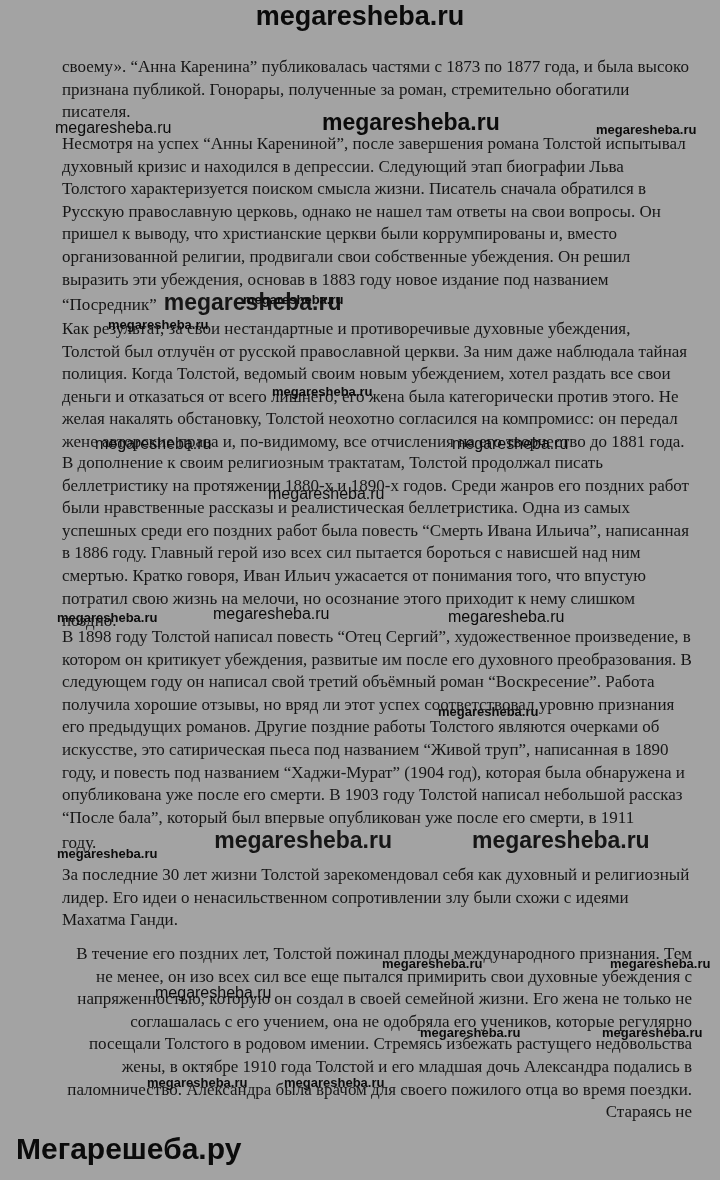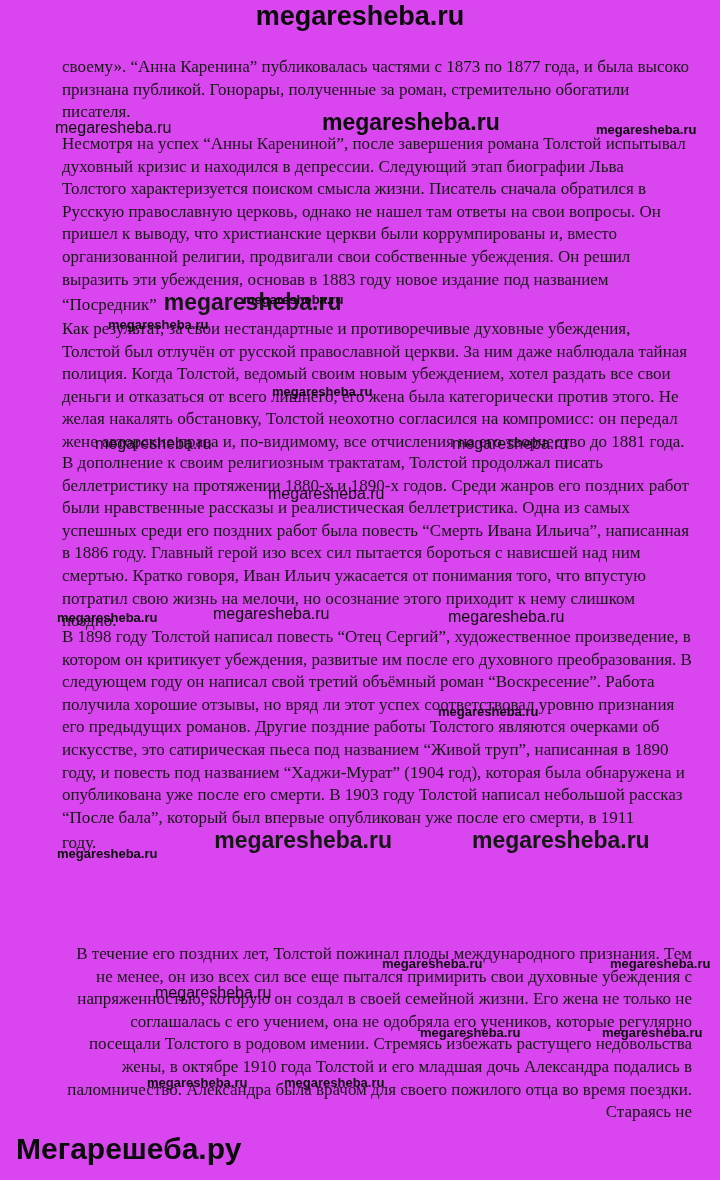--- a/index.html
+++ b/index.html
@@ -4,21 +4,21 @@
 <style>
   html, body { margin: 0; padding: 0; }
   body {
     width: 720px; height: 1180px;
     background: #ffffff;
     font-family: "Liberation Serif", "DejaVu Serif", serif;
   }
   .page {
     position: relative;
     width: 720px; height: 1180px;
-    background: #d946ef;
+    background: #a3a3a3;
     overflow: hidden;
     color: #121212;
   }
   .header-brand {
     position: absolute;
     top: 1px; left: 0; width: 100%;
     text-align: center;
     font-family: "Liberation Sans", "DejaVu Sans", sans-serif;
     font-weight: 700;
     font-size: 27px;
@@ -94,20 +94,23 @@
   </p>
 
   <p class="para p4">
     <span>В дополнение к своим религиозным трактатам, Толстой продолжал писать беллетристику на протяжении 1880-х и 1890-х годов. Среди жанров его поздних работ были нравственные рассказы и реалистическая беллетристика. Одна из самых успешных среди его поздних работ была повесть “Смерть Ивана Ильича”, написанная в 1886 году. Главный герой изо всех сил пытается бороться с нависшей над ним смертью. Кратко говоря, Иван Ильич ужасается от понимания того, что впустую потратил свою жизнь на мелочи, но осознание этого приходит к нему слишком поздно.</span>
   </p>
 
   <p class="para p5">
     <span>В 1898 году Толстой написал повесть “Отец Сергий”, художественное произведение, в котором он критикует убеждения, развитые им после его духовного преобразования. В следующем году он написал свой третий объёмный роман “Воскресение”. Работа получила хорошие отзывы, но вряд ли этот успех соответствовал уровню признания его предыдущих романов. Другие поздние работы Толстого являются очерками об искусстве, это сатирическая пьеса под названием “Живой труп”, написанная в 1890 году, и повесть под названием “Хаджи-Мурат” (1904 год), которая была обнаружена и опубликована уже после его смерти. В 1903 году Толстой написал небольшой рассказ </span><span class="underline">“После бала”</span><span>, который был впервые опубликован уже после его смерти, в 1911 году.</span><span class="wm-inline ml2">megaresheba.ru</span><span class="wm-inline ml3">megaresheba.ru</span>
   </p>
 
+  <p class="para p6">
+    <span>За последние 30 лет жизни Толстой зарекомендовал себя как духовный и религиозный лидер. Его идеи о ненасильственном сопротивлении злу были схожи с идеями Махатма Ганди.</span>
+  </p>
 
   <p class="para p7">
     <span>В течение его поздних лет, Толстой пожинал плоды международного признания. Тем не менее, он изо всех сил все еще пытался примирить свои духовные убеждения с напряженностью, которую он создал в своей семейной жизни. Его жена не только не соглашалась с его учением, она не одобряла его учеников, которые регулярно посещали Толстого в родовом имении. Стремясь избежать растущего недовольства жены, в октябре 1910 года Толстой и его младшая дочь Александра подались в паломничество. Александра была врачом для своего пожилого отца во время поездки. Стараясь не</span>
   </p>
 
   <span class="wm wm-md" style="left:55px;  top:120px;">megaresheba.ru</span>
   <span class="wm wm-lg" style="left:322px; top:111px;">megaresheba.ru</span>
   <span class="wm wm-smb" style="left:596px; top:123px;">megaresheba.ru</span>
 
   <span class="wm wm-smb" style="left:243px; top:293px;">megaresheba.ru</span>

